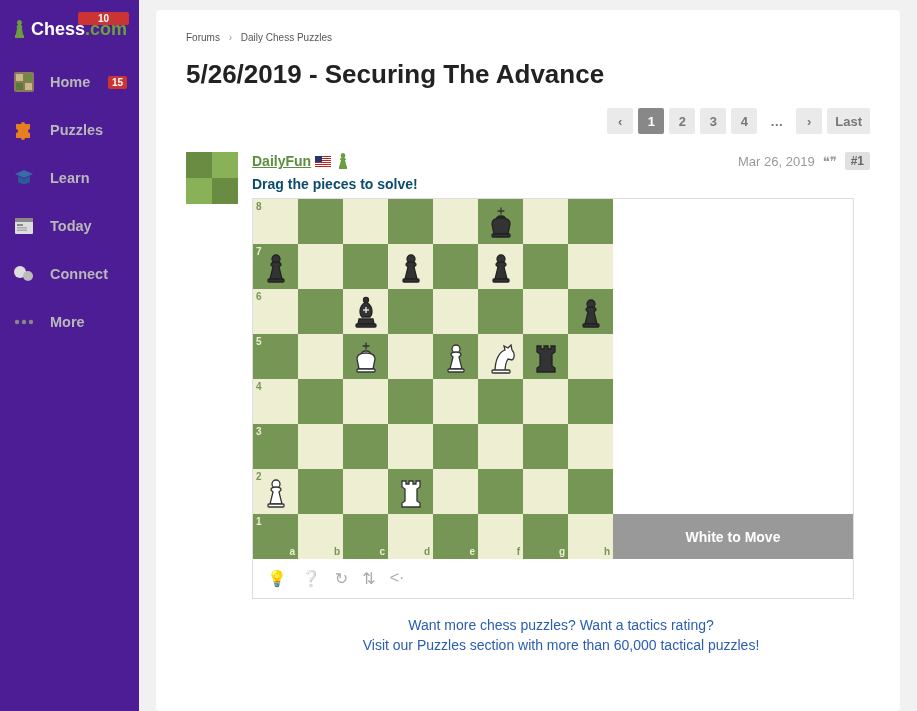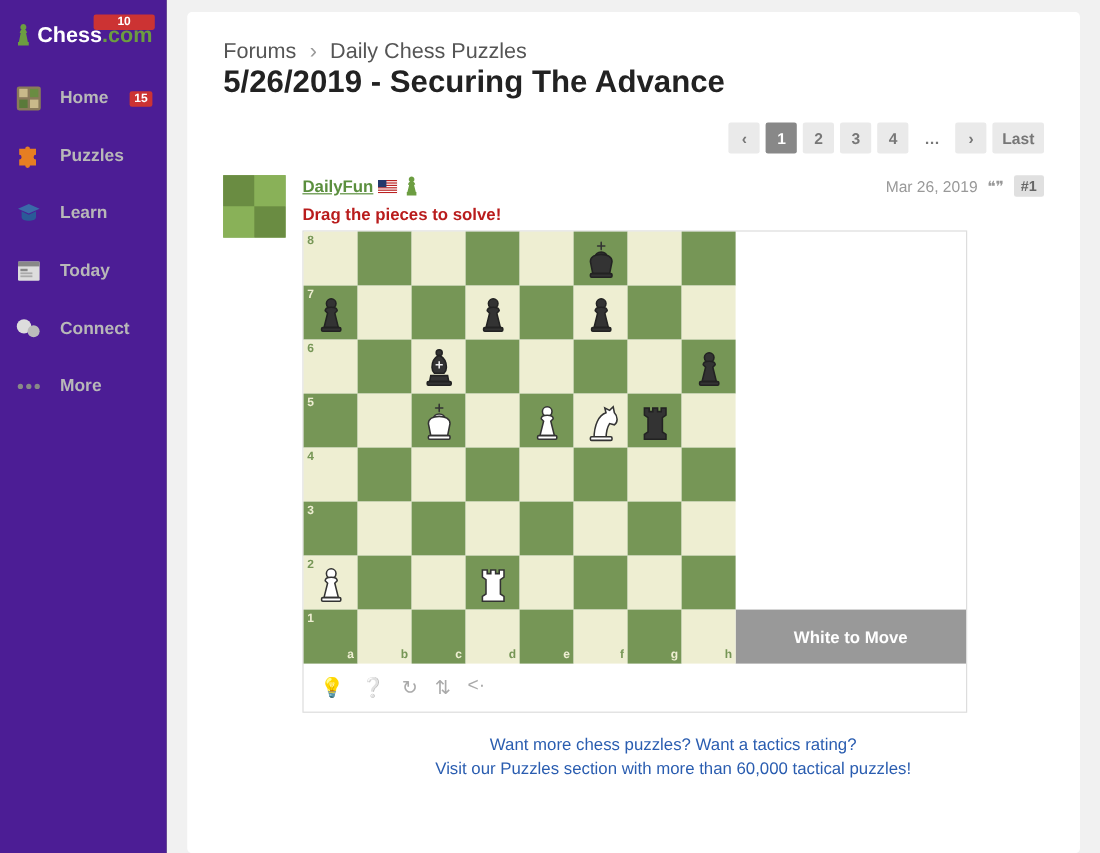--- a/index.html
+++ b/index.html
@@ -8,50 +8,50 @@
 .logo { display:flex; align-items:center; padding:5px 12px 15px; position:relative; }
 .logo-pawn { width:20px; height:28px; margin-right:4px; }
 .logo-text { color:#fff; font-size:18px; font-weight:700; }
 .logo-dot { color:#6c9d41; }
 .logo-badge { background:#c33; color:#fff; font-size:10px; font-weight:700; padding:1px 20px; border-radius:2px; position:absolute; top:2px; right:10px; }
 .nav-item { display:flex; align-items:center; padding:12px 12px; color:#b8b8b8; font-size:14.5px; font-weight:600; cursor:pointer; position:relative; }
 .nav-icon { width:24px; height:24px; margin-right:14px; display:flex; align-items:center; justify-content:center; }
 .nav-badge { background:#c33; color:#fff; font-size:10px; font-weight:700; padding:1px 4px; border-radius:2px; margin-left:auto; }
 .main { flex:1; background:#f1f1f1; display:flex; padding:10px 0 0; }
 .card { background:#fff; border-radius:4px; flex:1; margin:0 17px; padding:22px 30px; overflow-y:auto; }
-.breadcrumb { font-size:18px; color:#555; }
+.breadcrumb { font-size:10px; color:#555; margin-bottom:16px; }
 .breadcrumb a { color:#555; text-decoration:none; }
 .bc-sep { margin:0 6px; color:#999; }
 .title { font-size:26px; font-weight:700; color:#222; margin-bottom:18px; }
 .pagination { display:flex; justify-content:flex-end; gap:5px; margin-bottom:18px; }
 .pg-btn { min-width:26px; height:26px; background:#eaeaea; color:#777; border:none; border-radius:2px; font-size:13px; font-weight:600; cursor:pointer; display:flex; align-items:center; justify-content:center; padding:0 8px; }
 .pg-btn.active { background:#888; color:#fff; }
 .pg-btn.dots { background:none; cursor:default; }
 .post { display:flex; gap:14px; }
 .avatar { width:52px; height:52px; background:#7fa650; display:grid; grid-template-columns:1fr 1fr; grid-template-rows:1fr 1fr; }
 .avatar div:nth-child(1){background:#6a8c42;} .avatar div:nth-child(2){background:#89b158;} .avatar div:nth-child(3){background:#89b158;} .avatar div:nth-child(4){background:#6a8c42;}
 .post-body { flex:1; }
 .post-head { display:flex; align-items:center; margin-bottom:6px; }
 .author { color:#5b8f3e; font-weight:700; font-size:14px; margin-right:4px; }
 .flag { width:16px; height:11px; margin-right:5px; }
 .post-meta { margin-left:auto; display:flex; align-items:center; gap:8px; color:#999; font-size:13px; }
 .post-num { background:#e0e0e0; color:#666; font-weight:700; font-size:12px; padding:2px 6px; border-radius:2px; }
-.drag-text { color:#b91c1c; font-weight:700; font-size:14px; margin-bottom:6px; }
+.drag-text { color:#0c4a6e; font-weight:700; font-size:14px; margin-bottom:6px; }
 .board-wrap { display:flex; }
 .board { width:360px; height:360px; display:grid; grid-template-columns:repeat(8,1fr); grid-template-rows:repeat(8,1fr); position:relative; }
 .sq { position:relative; display:flex; align-items:center; justify-content:center; }
 .light { background:#eeeed2; }
 .dark { background:#769656; }
 .coord { position:absolute; font-size:10px; font-weight:600; }
 .coord.rank { top:2px; left:3px; }
 .coord.file { bottom:2px; right:3px; }
 .light .coord { color:#769656; }
 .dark .coord { color:#eeeed2; }
 .piece { width:40px; height:40px; }
-.status-bar { width:192px; height:45px; background:#999; color:#fff; font-size:14px; font-weight:600; display:flex; align-items:center; justify-content:center; margin-top:315px; }
+.status-bar { width:240px; height:45px; background:#999; color:#fff; font-size:14px; font-weight:600; display:flex; align-items:center; justify-content:center; margin-top:315px; }
 .toolbar { display:flex; gap:14px; padding:10px 14px; color:#aaa; font-size:16px; }
 .toolbar span { cursor:pointer; }
 .footer-links { text-align:center; margin-top:18px; }
 .footer-links a { color:#2a5db0; font-size:14px; text-decoration:none; display:block; margin:4px 0; }
 .board-container { border:1px solid #ddd; display:inline-block; }
 </style>
 </head>
 <body>
 
 <div class="sidebar">

